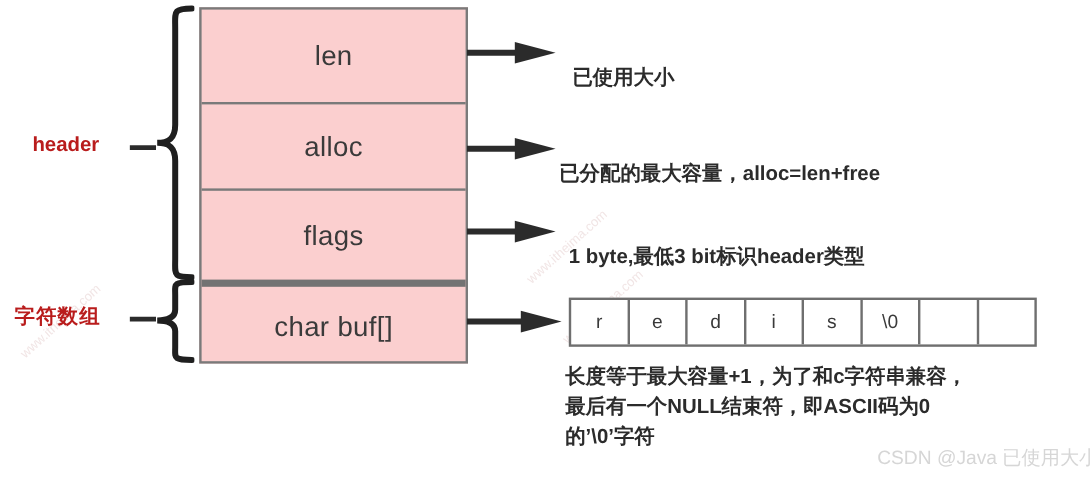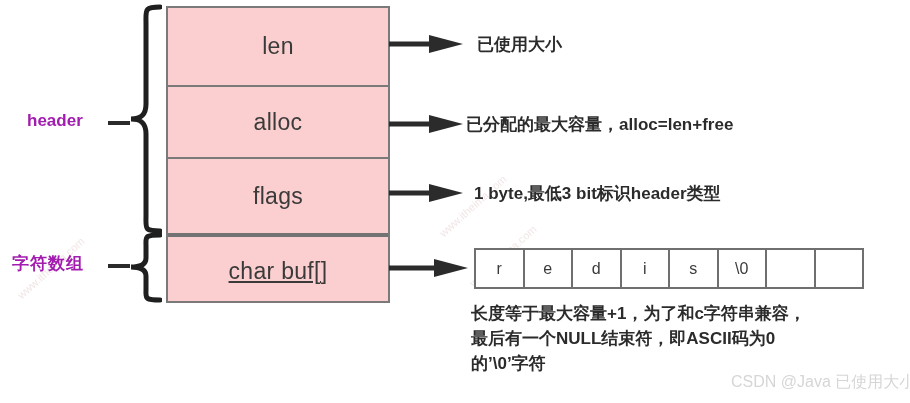--- a/index.html
+++ b/index.html
@@ -39,46 +39,47 @@
     justify-content: center;
     color: #3a3a3a;
     font-size: 23px;
     font-weight: 400;
     letter-spacing: 0.3px;
     text-align: right;
   }
   .row-len   { top: 0px;   height: 77px;  }
   .row-alloc { top: 77px;  height: 72px;  border-top: 2px solid #7a7a7a; }
   .row-flags { top: 149px; height: 76px;  border-top: 2px solid #7a7a7a; }
-  .row-buf   { top: 225px; height: 72px;  border-top: 4px solid #737373; text-decoration: underline; }
+  .row-buf   { top: 225px; height: 72px;  border-top: 6px solid #737373; }
 
   
   .side-label {
     position: absolute;
-    color: #a21caf;
+    color: #b91c1c;
     font-size: 17px;
     font-weight: bold;
     white-space: nowrap;
   }
   .lbl-header { left: 27px;  top: 111px; }
   .lbl-buf    { left: 12px;  top: 252px; letter-spacing: 1px; }
 
   .brace-svg { position: absolute; }
   .tick-svg  { position: absolute; }
 
   
   .arrow-svg { position: absolute; }
 
   
   .annot {
     position: absolute;
     color: #2b2b2b;
     font-size: 17px;
     font-weight: bold;
     white-space: nowrap;
+    margin-top: 20px;
   }
   .annot-len   { left: 477px; top: 33px;  }
   .annot-alloc { left: 466px; top: 113px; }
   .annot-flags { left: 474px; top: 182px; }
 
   
   .char-strip {
     position: absolute;
     left: 474px;
     top: 248px;

